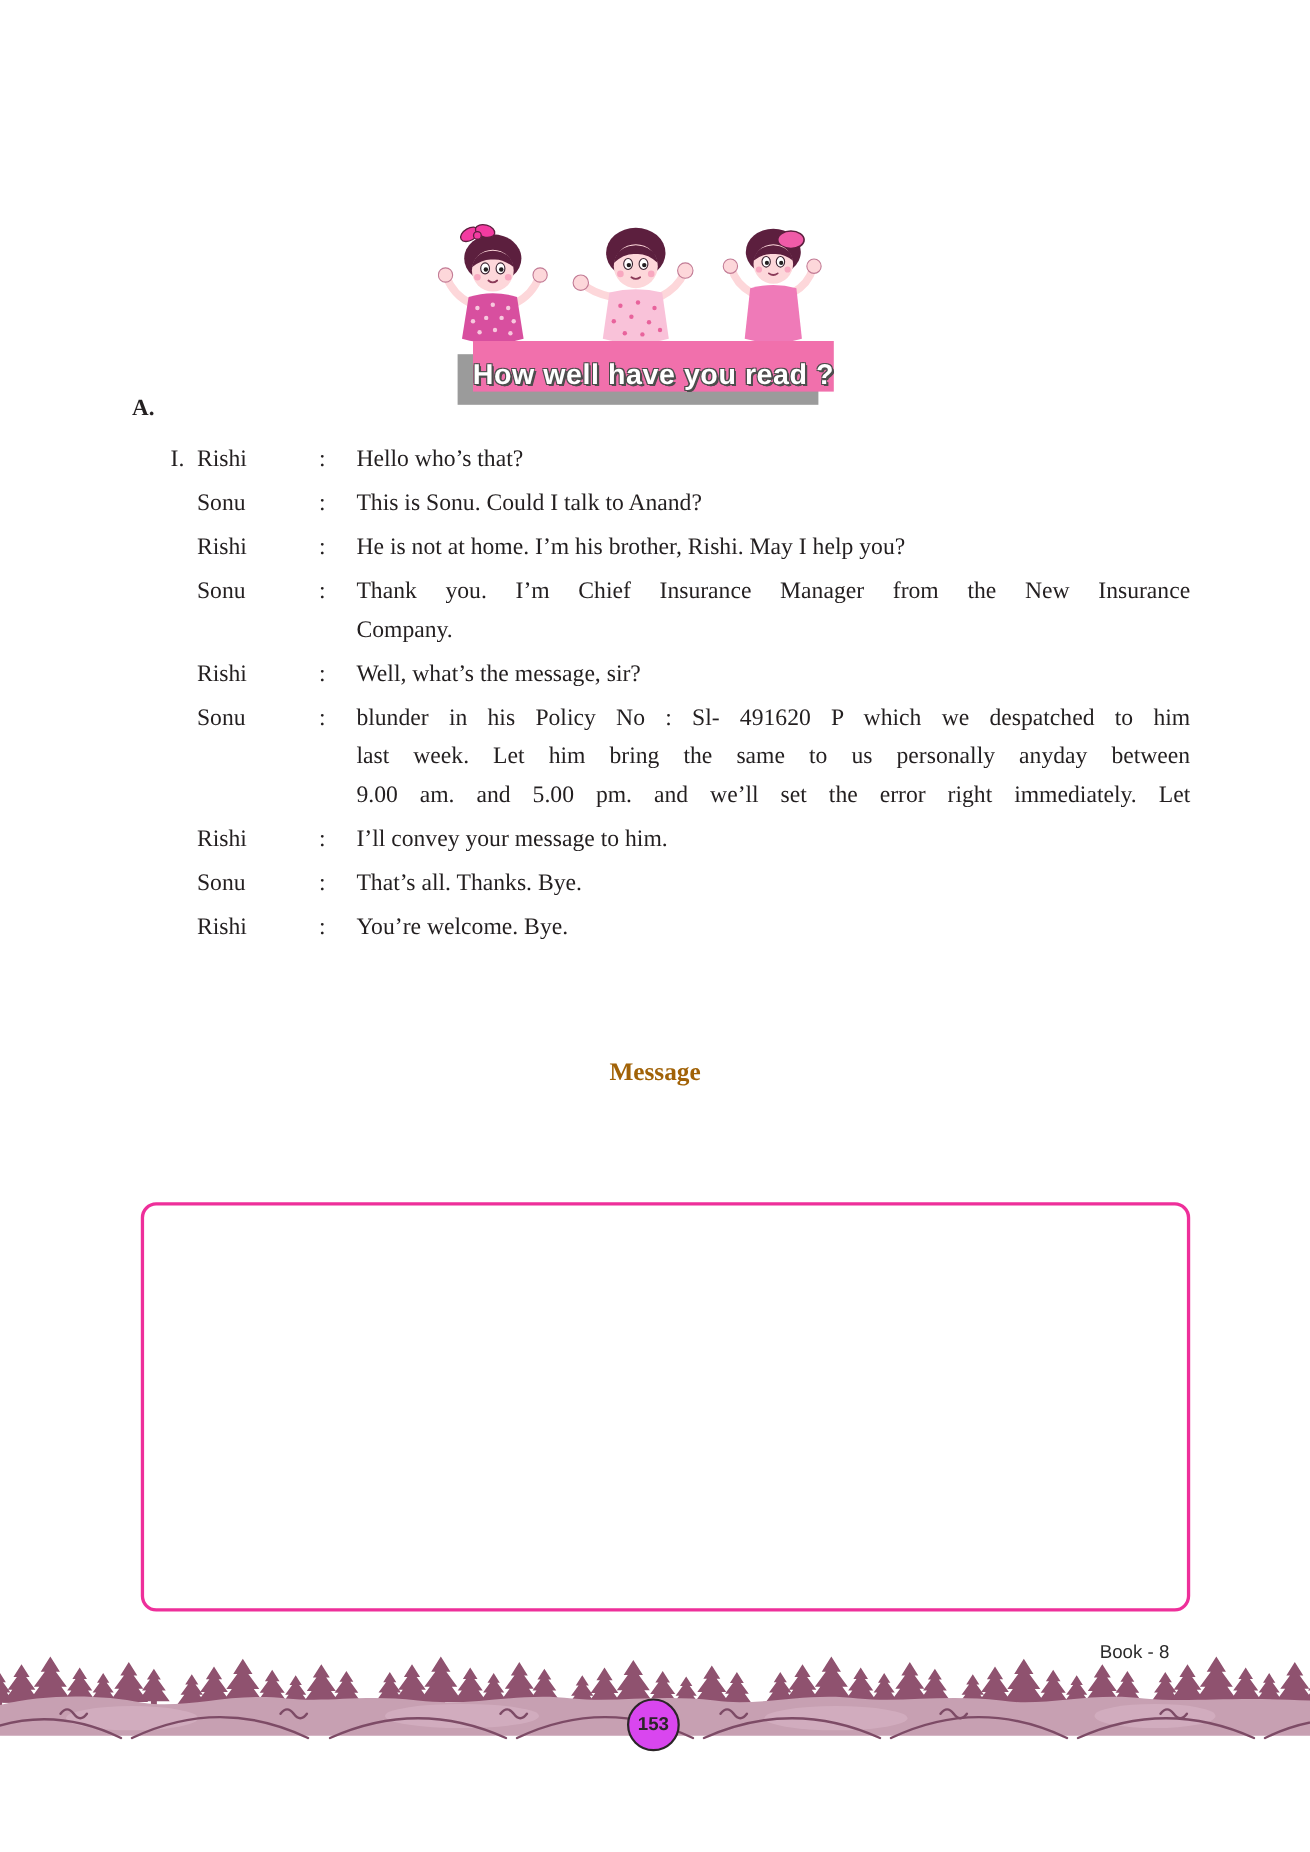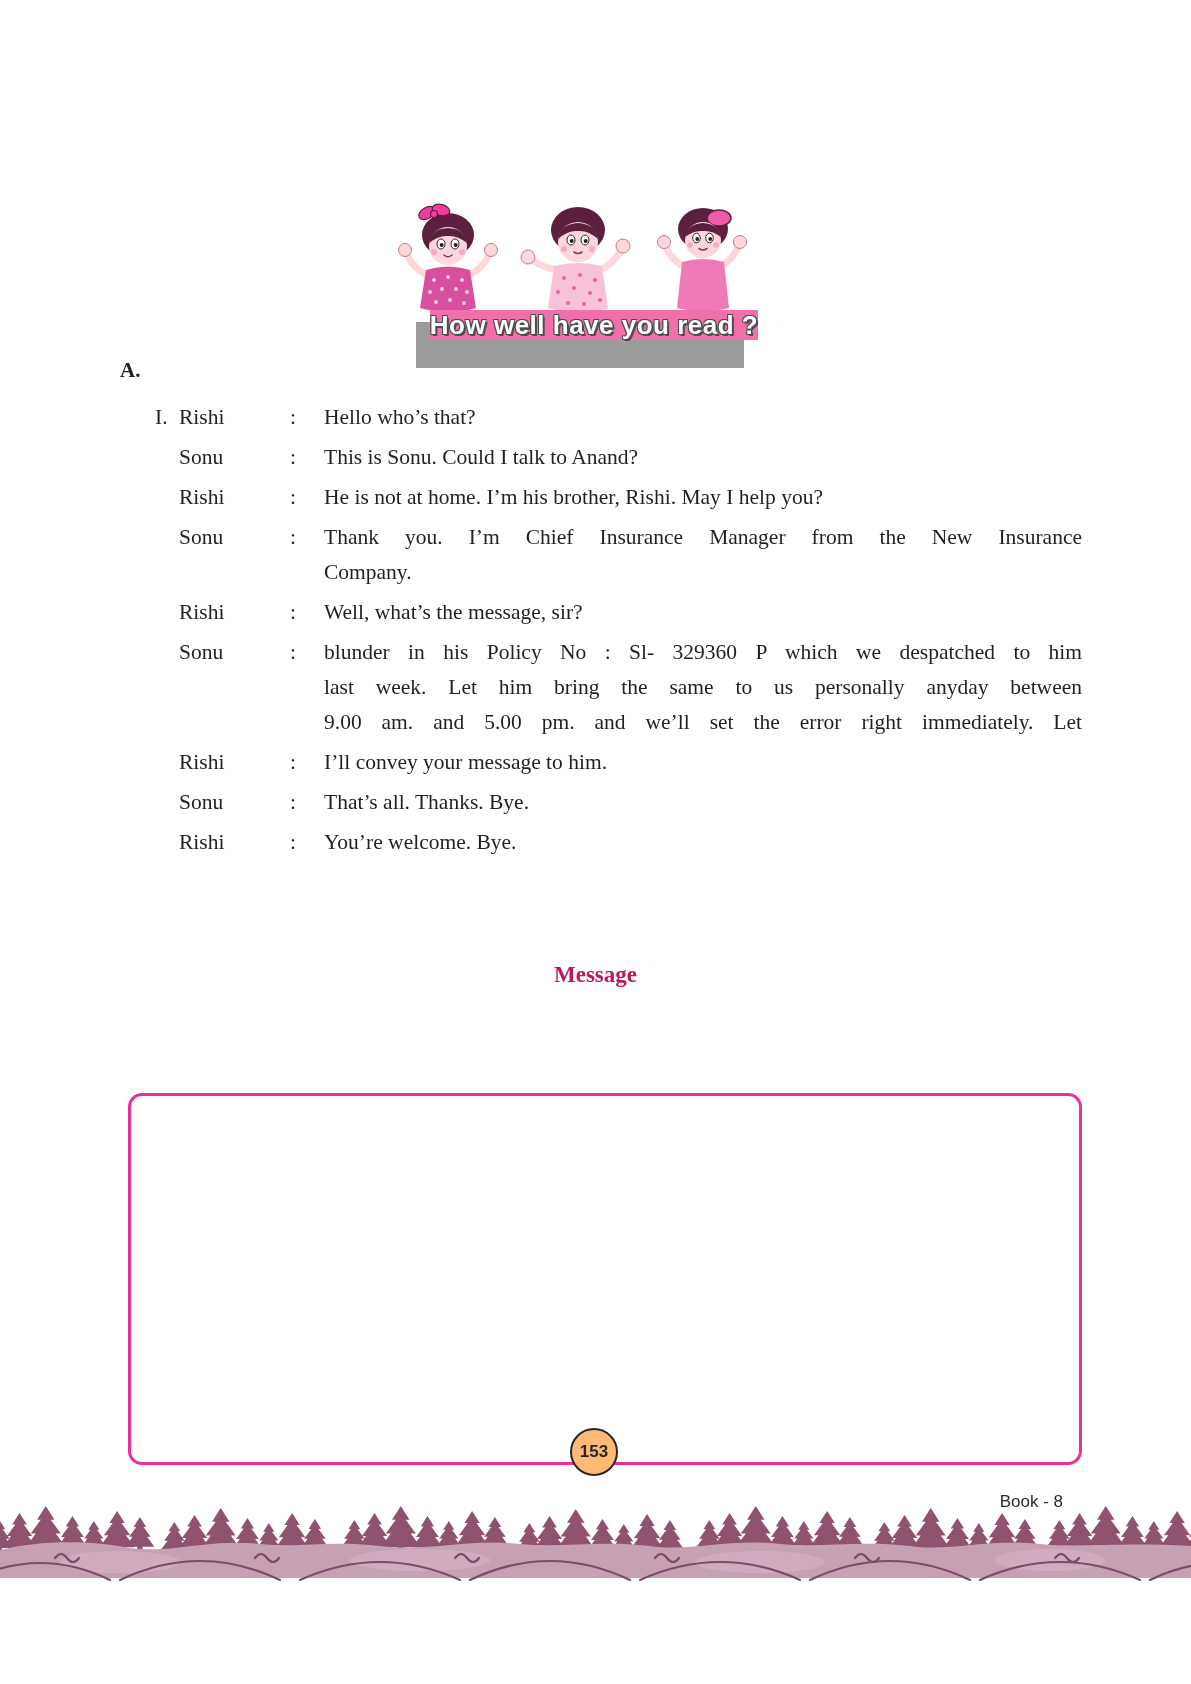--- a/index.html
+++ b/index.html
@@ -15,53 +15,53 @@
   .arm{stroke:#fdd7da;stroke-width:7;fill:none;stroke-linecap:round;}
   .hand{fill:#fdd7da;stroke:#c27b95;stroke-width:1;}
   .dress1{fill:#d84f9f;} .dots{fill:#f7c8de;}
   .dress2{fill:#f9c2d9;} .florets{fill:#e8639c;}
   .dress3{fill:#ef7ab8;}
   .bow{fill:#f33ba1;stroke:#5c1f3e;stroke-width:1.2;}
   .beret{fill:#f05ba8;stroke:#5c1f3e;stroke-width:1.5;}
 
   
   .banner-shadow{position:absolute;left:416px;top:322px;width:328px;height:46px;background:#9b9b9b;z-index:2;}
-  .banner{position:absolute;left:430px;top:310px;width:328px;height:30px;background:#f170ac;
-          display:flex;align-items:flex-start;justify-content:center;z-index:3;}
+  .banner{position:absolute;left:430px;top:310px;width:328px;height:46px;background:#f170ac;
+          display:flex;align-items:flex-end;justify-content:center;z-index:3;}
   .banner-title{font-family:"Liberation Sans","DejaVu Sans",sans-serif;font-weight:bold;font-size:26px;
           color:#fff;white-space:nowrap;letter-spacing:.5px;
           text-shadow:1.5px 1.5px 0 #4d4d4d,-1px -1px 0 #4d4d4d,1px -1px 0 #4d4d4d,-1px 1px 0 #4d4d4d,2px 2px 0 #4d4d4d;}
 
   
   .exercise-heading{position:absolute;left:120px;top:356px;width:962px;display:flex;
           font-weight:bold;font-size:21px;line-height:28px;}
   .exercise-label{color:#231f20;margin-right:14px;}
   .exercise-instruction{color:#ec1e8c;}
 
   
   .conversation{position:absolute;left:155px;top:400px;width:927px;font-size:21.5px;}
   .conv-row{display:grid;grid-template-columns:24px 111px 34px 1fr;margin-bottom:5px;}
   .conv-row > div{line-height:35px;}
   .msg-line{line-height:35px;}
   .jl{text-align:justify;text-align-last:justify;}
 
   
   .message-heading{position:absolute;left:0;top:962px;width:1191px;text-align:center;
-          font-weight:bold;font-size:23px;color:#be185d;}
+          font-weight:bold;font-size:23px;color:#a16207;}
   .message-box{position:absolute;left:128px;top:1093px;width:954px;height:372px;box-sizing:border-box;
           border:3px solid #ee2f9a;border-radius:14px;background:#fff;}
 
   
   .footer-art{position:absolute;left:0;top:1500px;width:1191px;height:84px;z-index:1;}
   .pine{fill:#8f526f;}
   .ground{fill:#c7a0b2;}
   .ground-line{stroke:#7d4b66;stroke-width:2.2;fill:none;stroke-linecap:round;}
   .ground-patch{fill:#d4b0c2;opacity:.75;}
-  .page-badge{position:absolute;left:570px;top:1428px;width:48px;height:48px;border-radius:50%;
-          background:#fdba74;border:2.5px solid #2b2528;box-sizing:border-box;z-index:3;
+  .page-badge{position:absolute;left:570px;top:1544px;width:48px;height:48px;border-radius:50%;
+          background:#d946ef;border:2.5px solid #2b2528;box-sizing:border-box;z-index:3;
           display:flex;align-items:center;justify-content:center;
           font-family:"Liberation Sans","DejaVu Sans",sans-serif;font-weight:bold;font-size:17px;color:#2b2528;}
   .book-label{position:absolute;right:128px;top:1492px;z-index:3;
           font-family:"Liberation Sans","DejaVu Sans",sans-serif;font-size:17px;color:#2b2b2b;}
 </style>
 </head>
 <body>
 
 <div id="page">
 
@@ -206,21 +206,21 @@
       <div>
         <div class="msg-line">Well, what’s the message, sir?</div>
       </div>
     </div>
 
     <div class="conv-row">
       <div></div>
       <div>Sonu</div>
       <div>:</div>
       <div>
-        <div class="msg-line jl">blunder in his Policy No : Sl- 329360 P which we despatched to him</div>
+        <div class="msg-line jl">blunder in his Policy No : Sl- 491620 P which we despatched to him</div>
         <div class="msg-line jl">last week. Let him bring the same to us personally anyday between</div>
         <div class="msg-line jl">9.00 am. and 5.00 pm. and we’ll set the error right immediately. Let</div>
       </div>
     </div>
 
     <div class="conv-row">
       <div></div>
       <div>Rishi</div>
       <div>:</div>
       <div>

